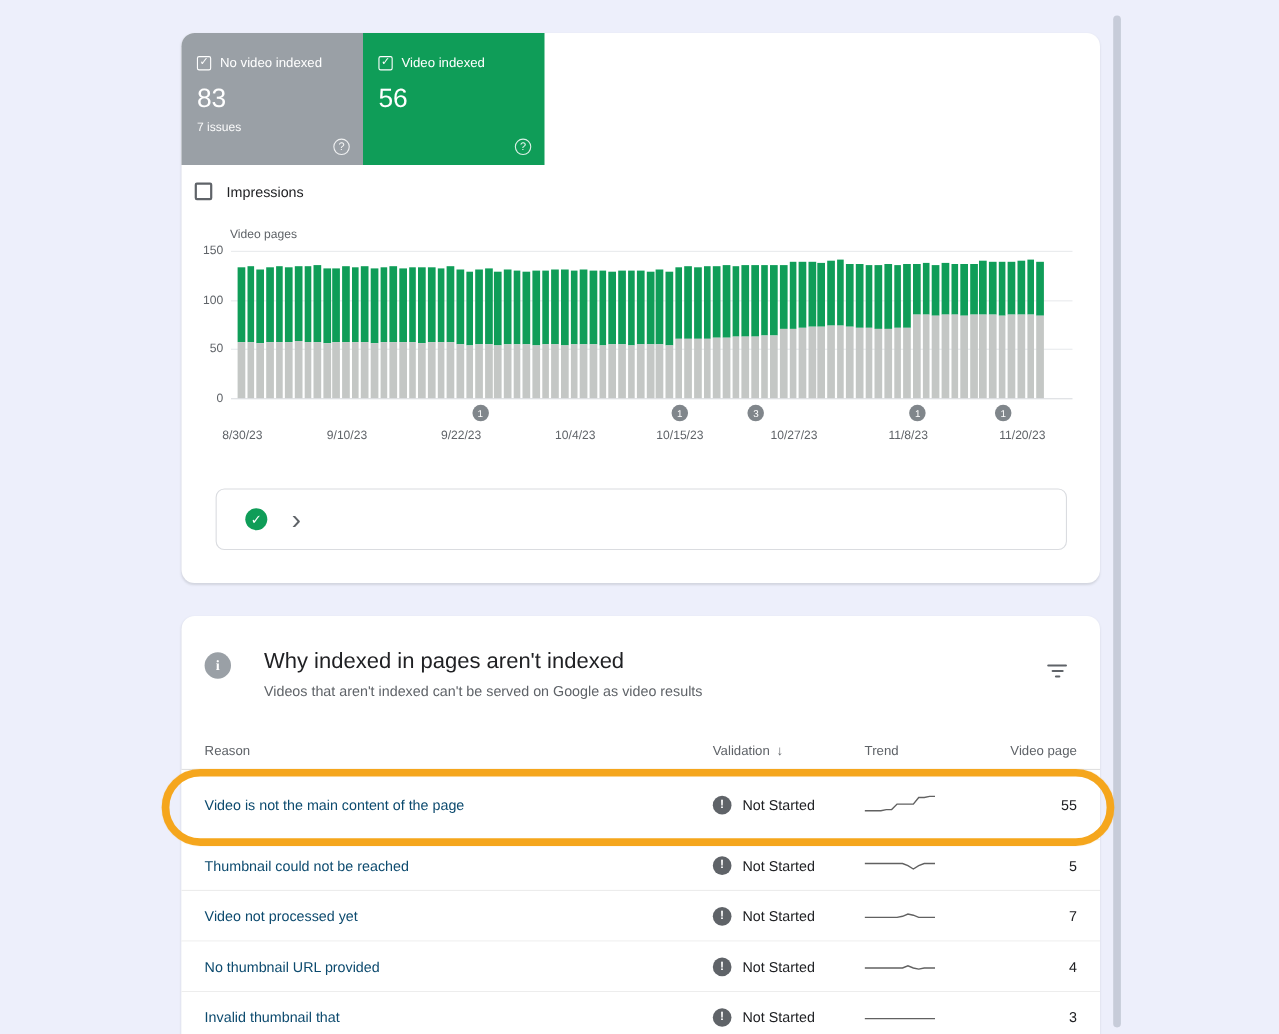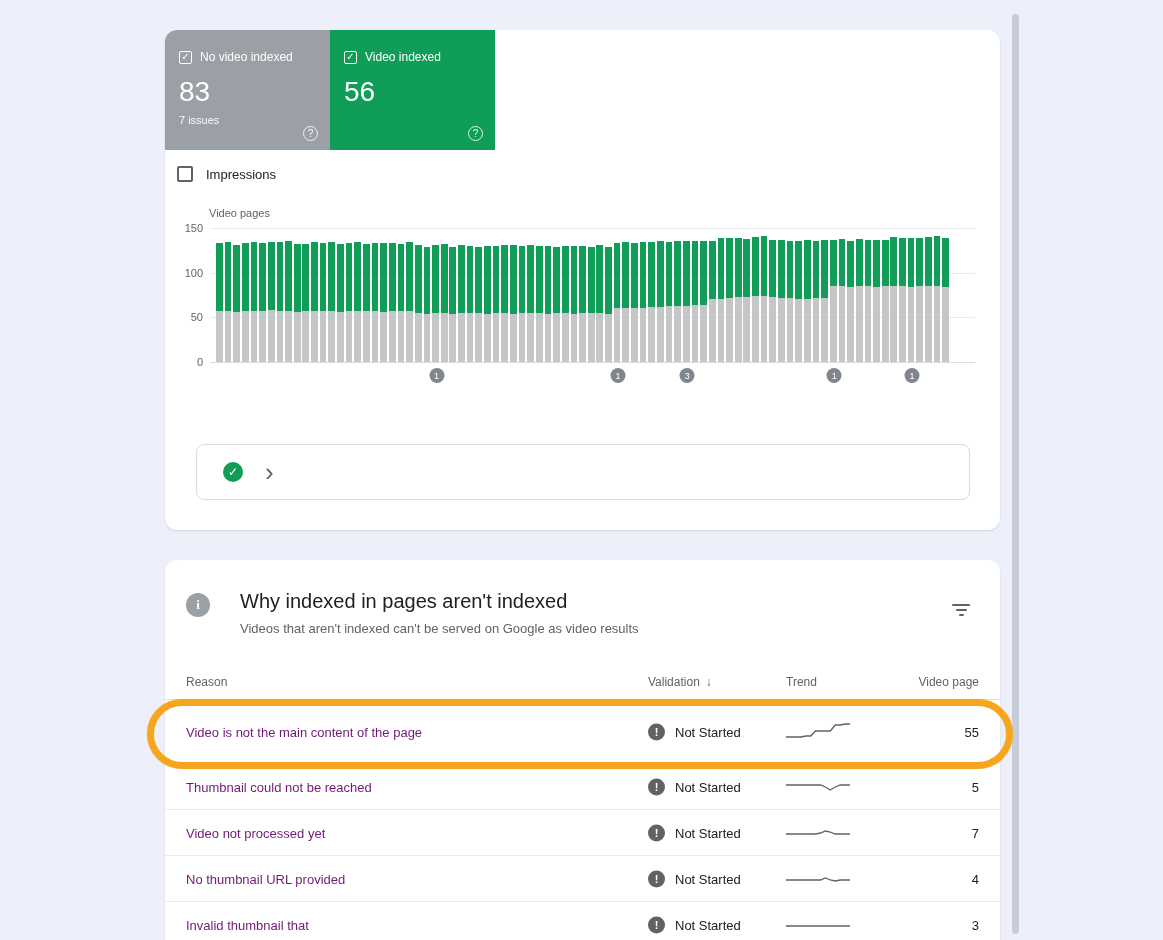--- a/index.html
+++ b/index.html
@@ -11,21 +11,21 @@
   #card-chart { left:165px; top:30px; width:835px; height:500px; }
   #card-reasons { left:165px; top:560px; width:835px; height:420px; }
 
   
   .tiles { position:absolute; left:0; top:0; display:flex; }
   .tile { width:165px; height:120px; position:relative; color:#fff; padding:20px 14px 0 14px; cursor:pointer; }
   .tile-gray { border-top-left-radius:12px; }
   .tile-top { display:flex; align-items:center; gap:8px; }
   .cb { width:13px; height:13px; border:1.5px solid #fff; border-radius:2px; display:flex; align-items:center; justify-content:center; font-size:10px; line-height:1; color:#fff; flex:none; }
   .tile-label { font-size:12px; white-space:nowrap; }
-  .tile-value { font-size:28px; margin-top:12px; font-weight:400; }
+  .tile-value { font-size:24px; margin-top:12px; font-weight:400; }
   .tile-issues { font-size:11px; margin-top:6px; height:13px; opacity:.95; }
   .help { position:absolute; right:12px; bottom:9px; width:15px; height:15px; border:1px solid rgba(255,255,255,.85); border-radius:50%; font-size:10px; display:flex; align-items:center; justify-content:center; color:rgba(255,255,255,.92); cursor:pointer; }
 
   
   .impressions { position:absolute; left:12px; top:136px; display:flex; align-items:center; gap:13px; cursor:pointer; }
   .imp-cb { width:16px; height:16px; border:2px solid #5f6368; border-radius:2px; background:#fff; }
   .imp-label { font-size:13px; color:#202124; }
 
   
   .ylabel { position:absolute; left:44px; top:177px; font-size:11px; color:#5f6368; }
@@ -61,21 +61,21 @@
   .thead { position:absolute; left:0; top:108px; width:100%; height:32px; border-bottom:1px solid #e0e0e0; font-size:12px; color:#5f6368; }
   .th { position:absolute; top:7px; }
   .th-reason { left:21px;text-align:right; }
   .th-validation { left:483px; display:flex; align-items:center; gap:6px; cursor:pointer; }
   .sort-arrow { font-size:12px; }
   .th-trend { left:621px; }
   .th-pages { right:21px; }
   .tbody { position:absolute; left:0; top:140px; width:100%; }
   .trow { position:relative; width:100%; height:46px; border-bottom:1px solid #ececec; cursor:pointer; background:#fff; }
   .trow-first { height:64px; }
-  .cell-reason { position:absolute; left:21px; top:50%; transform:translateY(-50%); font-size:13px; color:#701a75; font-weight:500; }
+  .cell-reason { position:absolute; left:21px; top:50%; transform:translateY(-50%); font-size:13px; color:#0c4a6e; font-weight:500; }
   .cell-validation { position:absolute; left:483px; top:50%; transform:translateY(-50%); display:flex; align-items:center; gap:10px; font-size:13px; color:#202124; font-weight:500; }
   .excl { width:17px; height:17px; border-radius:50%; background:#5f6368; color:#fff; font-size:11px; font-weight:bold; display:flex; align-items:center; justify-content:center; flex:none; }
   .cell-trend { position:absolute; left:621px; top:50%; transform:translateY(-50%); line-height:0; }
   .cell-pages { position:absolute; right:21px; top:50%; transform:translateY(-50%); font-size:13px; color:#202124; }
 
   
   .highlight-ring { position:absolute; left:147px; top:699px; width:866px; height:70px; border:7px solid #f5a61d; border-radius:36px; z-index:40; pointer-events:none; box-shadow:0 0 1px rgba(243,167,18,.5); }
   .scrollbar { position:absolute; left:1012px; top:14px; width:7px; height:920px; background:#c7ccd9; border-radius:4px; cursor:pointer; }
 </style>
 </head>
@@ -471,20 +471,30 @@
           </div>
         </div>
     </div>
     <div class="annots">
         <div class="annot" style="left: 226.5px;">1</div>
         <div class="annot" style="left: 408.088px;">1</div>
         <div class="annot" style="left: 477.265px;">3</div>
         <div class="annot" style="left: 624.265px;">1</div>
         <div class="annot" style="left: 702.088px;">1</div>
       </div>
+    <div class="xlabels">
+        <div class="xtick" style="left: 10.3235px;">8/30/23</div>
+        <div class="xtick" style="left: 105.441px;">9/10/23</div>
+        <div class="xtick" style="left: 209.206px;">9/22/23</div>
+        <div class="xtick" style="left: 312.971px;">10/4/23</div>
+        <div class="xtick" style="left: 408.088px;">10/15/23</div>
+        <div class="xtick" style="left: 511.853px;">10/27/23</div>
+        <div class="xtick" style="left: 615.618px;">11/8/23</div>
+        <div class="xtick" style="left: 719.382px;">11/20/23</div>
+      </div>
 
     <div class="banner">
       <span class="check-circle">
           <span>✓</span>
         </span>
       <span class="chevron">›</span>
     </div>
   </div>
 
   <div class="card" id="card-reasons">

